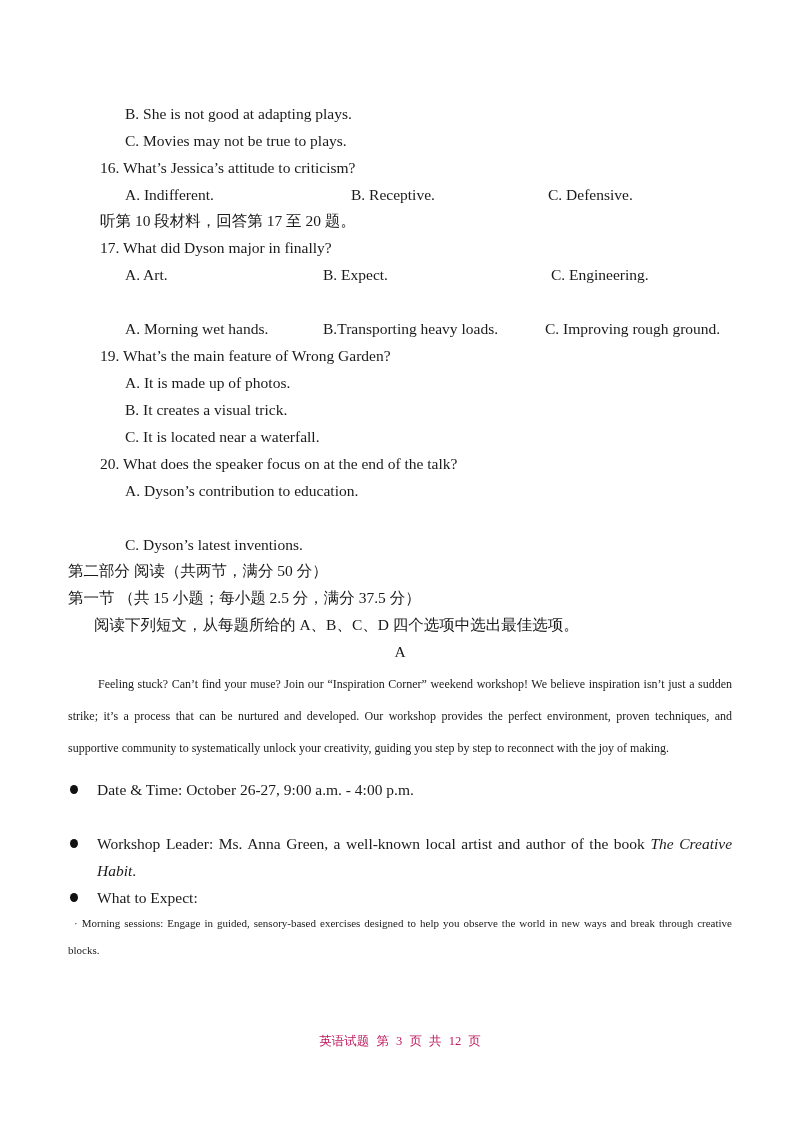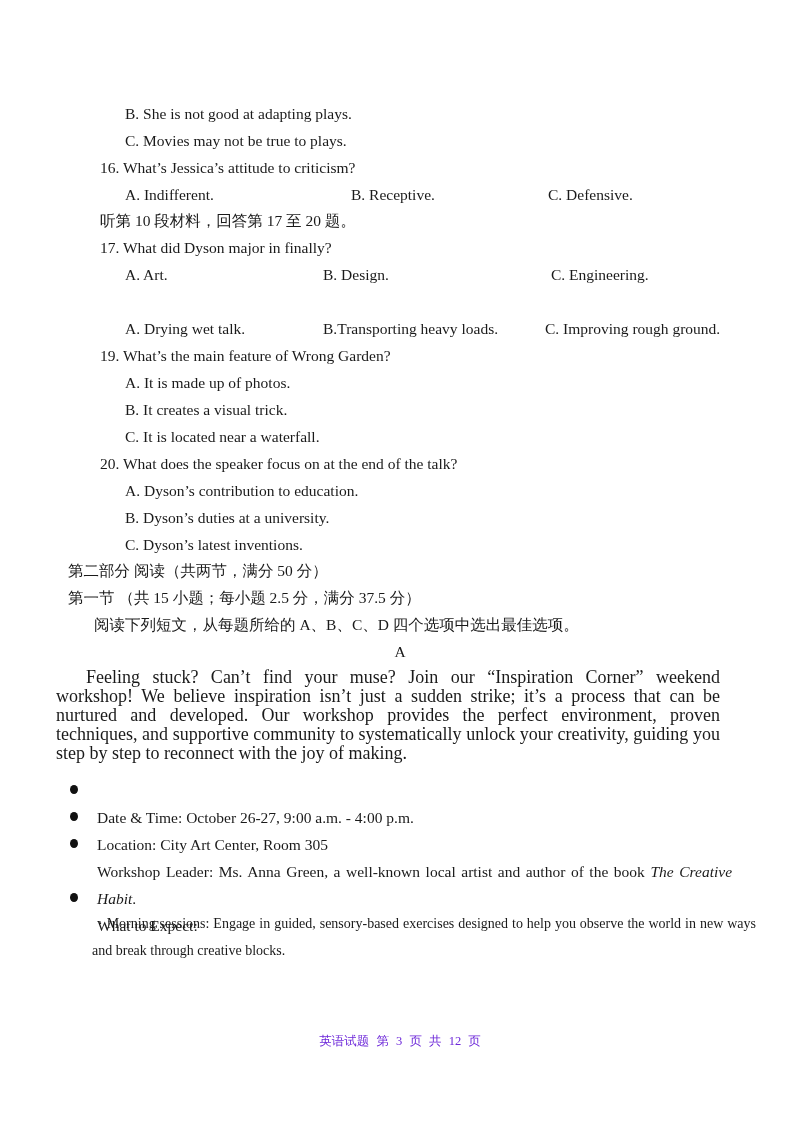--- a/index.html
+++ b/index.html
@@ -8,78 +8,73 @@
       font-family: "Liberation Serif", "DejaVu Serif", serif;
       color: #1a1a1a; position: relative; overflow: hidden;
     }
     .page { position: absolute; left: 0; top: 0; width: 720px; height: 1131px; }
     .line { position: absolute; font-size: 15.5px; line-height: 20px; white-space: nowrap; }
     .q { left: 100px; }
     .opt { left: 125px; }
     .cn { left: 68px; }
     .bold { font-weight: normal; }
     .passage {
-      position: absolute; left: 56px; width: 664px;
-      font-size: 18px; line-height: 19px; text-align: justify;
+      position: absolute; left: 68px; width: 664px;
+      font-size: 12px; line-height: 32px; text-align: justify;
     }
     .indent { text-indent: 30px; }
     .bullet-row { position: absolute; left: 68px; width: 664px; font-size: 15.5px; line-height: 27px; }
     .bullet-dot { position: absolute; left: 2px; top: 9px; width: 8px; height: 9px; border-radius: 50%; background: #111; }
-    .bullet-text { margin-left: 29px; text-align: justify; margin-top: 28px; }
-    .sub-row { position: absolute; left: 68px; width: 664px; font-size: 14px; line-height: 27px; text-align: justify; margin-left: 24px; }
-    .footer { position: absolute; top: 1033px; left: 0; width: 800px; text-align: center; font-size: 12.5px; color: #6d28d9; word-spacing: 4px; }
+    .bullet-text { margin-left: 29px; text-align: justify; }
+    .sub-row { position: absolute; left: 68px; width: 664px; font-size: 11px; line-height: 27px; text-align: justify; }
+    .footer { position: absolute; top: 1033px; left: 0; width: 800px; text-align: center; font-size: 12.5px; color: #be185d; word-spacing: 4px; }
   </style>
 </head>
 <body>
 
 <div class="page">
 
   <div class="line opt" style="top:104px">B.  She is not good at adapting plays.</div>
   <div class="line opt" style="top:131px">C.  Movies may not be true to plays.</div>
 
   <div class="line q" style="top:158px">16.  What’s Jessica’s attitude to criticism?</div>
   <div class="line opt" style="top:185px">A.  Indifferent.</div>
   <div class="line" style="top:185px; left:351px">B. Receptive.</div>
   <div class="line" style="top:185px; left:548px">C. Defensive.</div>
 
   <div class="line q" style="top:211px">听第 10 段材料，回答第 17 至 20 题。</div>
 
   <div class="line q" style="top:238px">17.  What did Dyson major in finally?</div>
   <div class="line opt" style="top:265px">A.  Art.</div>
-  <div class="line" style="top:265px; left:323px">B. Design.</div>
+  <div class="line" style="top:265px; left:323px">B. Expect.</div>
   <div class="line" style="top:265px; left:551px">C. Engineering.</div>
 
-  <div class="line opt" style="top:319px">A.  Drying wet talk.</div>
+  <div class="line opt" style="top:319px">A.  Morning wet hands.</div>
   <div class="line" style="top:319px; left:323px">B.Transporting heavy loads.</div>
   <div class="line" style="top:319px; left:545px">C. Improving rough ground.</div>
 
   <div class="line q" style="top:346px">19.  What’s the main feature of Wrong Garden?</div>
   <div class="line opt" style="top:373px">A.  It is made up of photos.</div>
   <div class="line opt" style="top:400px">B.  It creates a visual trick.</div>
   <div class="line opt" style="top:427px">C.  It is located near a waterfall.</div>
 
   <div class="line q" style="top:454px">20.  What does the speaker focus on at the end of the talk?</div>
   <div class="line opt" style="top:481px">A.  Dyson’s contribution to education.</div>
-  <div class="line opt" style="top:508px">B.  Dyson’s duties at a university.</div>
   <div class="line opt" style="top:535px">C.  Dyson’s latest inventions.</div>
 
   <div class="line cn bold" style="top:561px">第二部分  阅读（共两节，满分 50 分）</div>
   <div class="line cn bold" style="top:588px">第一节  （共 15 小题；每小题 2.5 分，满分 37.5 分）</div>
   <div class="line bold" style="top:615px; left:94px">阅读下列短文，从每题所给的 A、B、C、D 四个选项中选出最佳选项。</div>
   <div class="line bold" style="top:642px; left:0; width:800px; text-align:center">A</div>
 
   <div class="passage indent" style="top:668px">Feeling stuck? Can’t find your muse? Join our “Inspiration Corner” weekend workshop! We believe inspiration isn’t just a sudden strike; it’s a process that can be nurtured and developed. Our workshop provides the perfect environment, proven techniques, and supportive community to systematically unlock your creativity, guiding you step by step to reconnect with the joy of making.</div>
 
   <div class="bullet-row" style="top:776px">
     <span class="bullet-dot"></span>
     <div class="bullet-text">Date &amp; Time: October 26-27, 9:00 a.m. - 4:00 p.m.</div>
-  </div>
-  <div class="bullet-row" style="top:803px">
-    <span class="bullet-dot"></span>
-    <div class="bullet-text">Location: City Art Center, Room 305</div>
   </div>
   <div class="bullet-row" style="top:830px">
     <span class="bullet-dot"></span>
     <div class="bullet-text"><span>Workshop Leader: Ms. Anna Green, a well-known local artist and author of the book </span><i>The Creative Habit</i><span>.</span></div>
   </div>
   <div class="bullet-row" style="top:884px">
     <span class="bullet-dot"></span>
     <div class="bullet-text">What to Expect:</div>
   </div>
 

